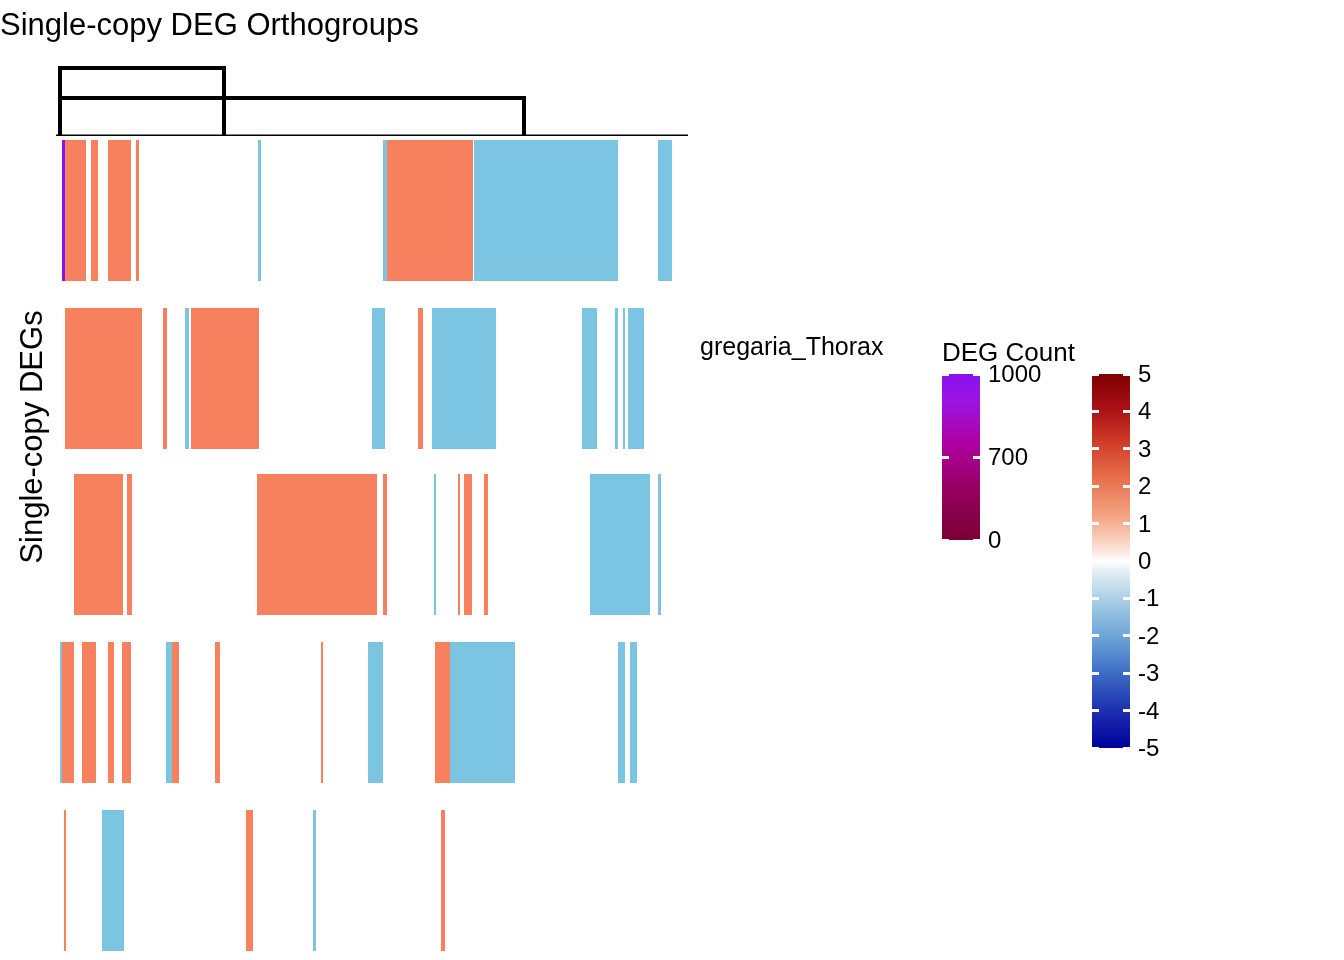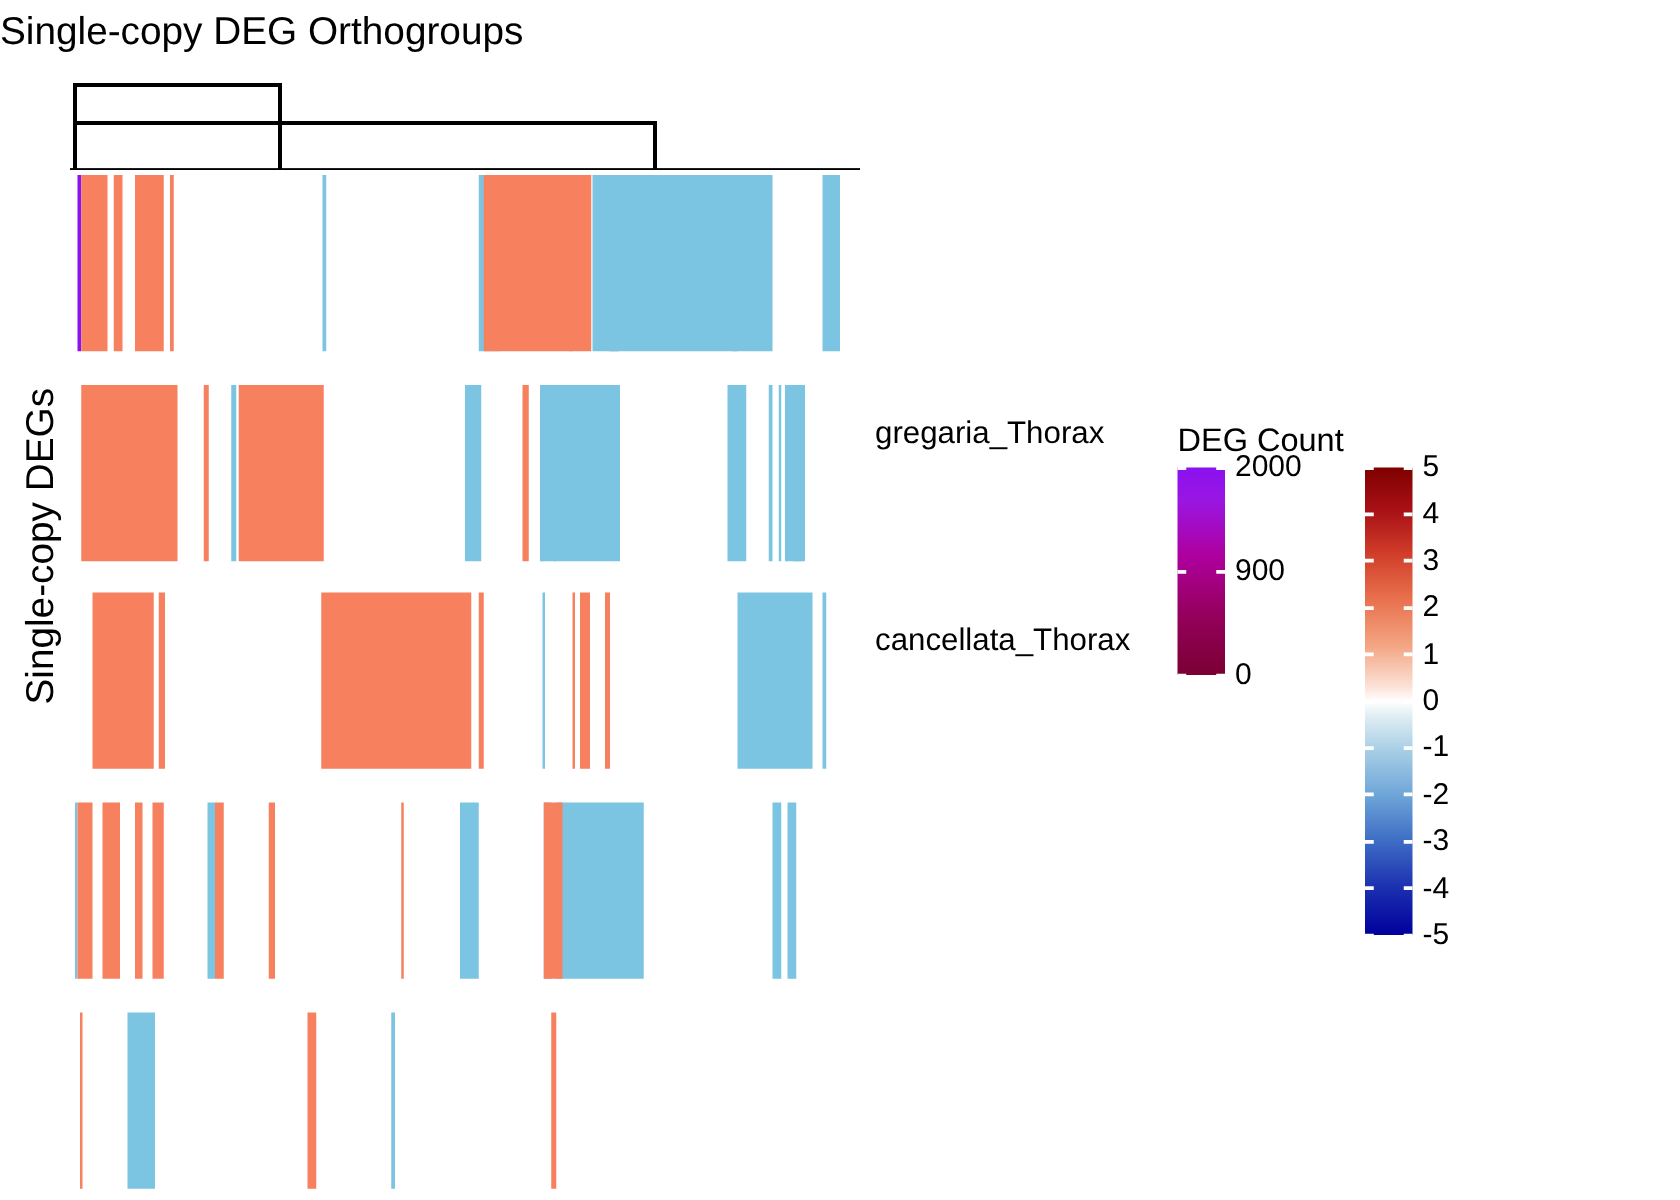--- a/index.html
+++ b/index.html
@@ -183,21 +183,20 @@
         <div class="heat-cell" style="left: 573.224px; width: 12.008px; background: rgb(123, 196, 226);"></div>
         <div class="heat-cell" style="left: 316px; width: 13.272px; background: rgb(123, 196, 226);"></div>
         <div class="heat-cell" style="left: 376.672px; width: 2.528px; background: rgb(123, 196, 226);"></div>
         <div class="heat-cell" style="left: 387.416px; width: 1.896px; background: rgb(123, 196, 226);"></div>
         <div class="heat-cell" style="left: 525.824px; width: 15.168px; background: rgb(123, 196, 226);"></div>
         <div class="heat-cell" style="left: 558.688px; width: 3.792px; background: rgb(123, 196, 226);"></div>
         <div class="heat-cell" style="left: 566.904px; width: 2.528px; background: rgb(123, 196, 226);"></div>
         <div class="heat-cell" style="left: 571.96px; width: 1.896px; background: rgb(123, 196, 226);"></div>
         <div class="heat-cell" style="left: 578.912px; width: 8.848px; background: rgb(123, 196, 226);"></div>
       </div>
-      <div class="row-label" style="top: 362px;">cancellata_Thorax</div>
       <div class="heat-row" style="top: 338px; height: 141px;">
         <div class="heat-cell" style="left: 17.696px; width: 49.296px; background: rgb(247, 128, 95);"></div>
         <div class="heat-cell" style="left: 70.784px; width: 5.056px; background: rgb(247, 128, 95);"></div>
         <div class="heat-cell" style="left: 200.976px; width: 120.08px; background: rgb(247, 128, 95);"></div>
         <div class="heat-cell" style="left: 327.376px; width: 3.792px; background: rgb(247, 128, 95);"></div>
         <div class="heat-cell" style="left: 401.952px; width: 2.528px; background: rgb(247, 128, 95);"></div>
         <div class="heat-cell" style="left: 407.64px; width: 8.848px; background: rgb(247, 128, 95);"></div>
         <div class="heat-cell" style="left: 428.496px; width: 3.16px; background: rgb(247, 128, 95);"></div>
         <div class="heat-cell" style="left: 377.936px; width: 2.528px; background: rgb(123, 196, 226);"></div>
         <div class="heat-cell" style="left: 534.04px; width: 60.04px; background: rgb(123, 196, 226);"></div>
@@ -227,24 +226,24 @@
         <div class="heat-cell" style="left: 256.592px; width: 3.792px; background: rgb(123, 196, 226);"></div>
         <div class="heat-cell" style="left: 384.888px; width: 3.792px; background: rgb(247, 128, 95);"></div>
       </div>
     </div>
 
   <div class="legend" id="legend-count" style="left:942px; top:338px; width:150px; height:210px;">
     <div class="legend-title">DEG Count</div>
     <div class="legend-bar" id="deg-count-bar" style="left:0px; top:36px; height:166px;"></div>
   <div class="legend-tick left" style="top: 34.5px; left: 0px;"></div>
       <div class="legend-tick right" style="top: 34.5px; left: 31px;"></div>
-      <div class="legend-tick-label" style="left: 46px; top: 23px;">2000</div>
+      <div class="legend-tick-label" style="left: 46px; top: 23px;">1000</div>
       <div class="legend-tick left" style="top: 117.5px; left: 0px;"></div>
       <div class="legend-tick right" style="top: 117.5px; left: 31px;"></div>
-      <div class="legend-tick-label" style="left: 46px; top: 106px;">900</div>
+      <div class="legend-tick-label" style="left: 46px; top: 106px;">700</div>
       <div class="legend-tick left" style="top: 200.5px; left: 0px;"></div>
       <div class="legend-tick right" style="top: 200.5px; left: 31px;"></div>
       <div class="legend-tick-label" style="left: 46px; top: 189px;">0</div>
     </div>
 
   <div class="legend" id="legend-copy" style="left:1092px; top:338px; width:250px; height:430px;">
     <div class="legend-bar" id="deg-copy-bar" style="left:0px; top:36px; height:374px;"></div>
   <div class="legend-tick left" style="top: 34.5px; left: 0px;"></div>
       <div class="legend-tick right" style="top: 34.5px; left: 31px;"></div>
       <div class="legend-tick-label" style="left: 46px; top: 23px;">5</div>

